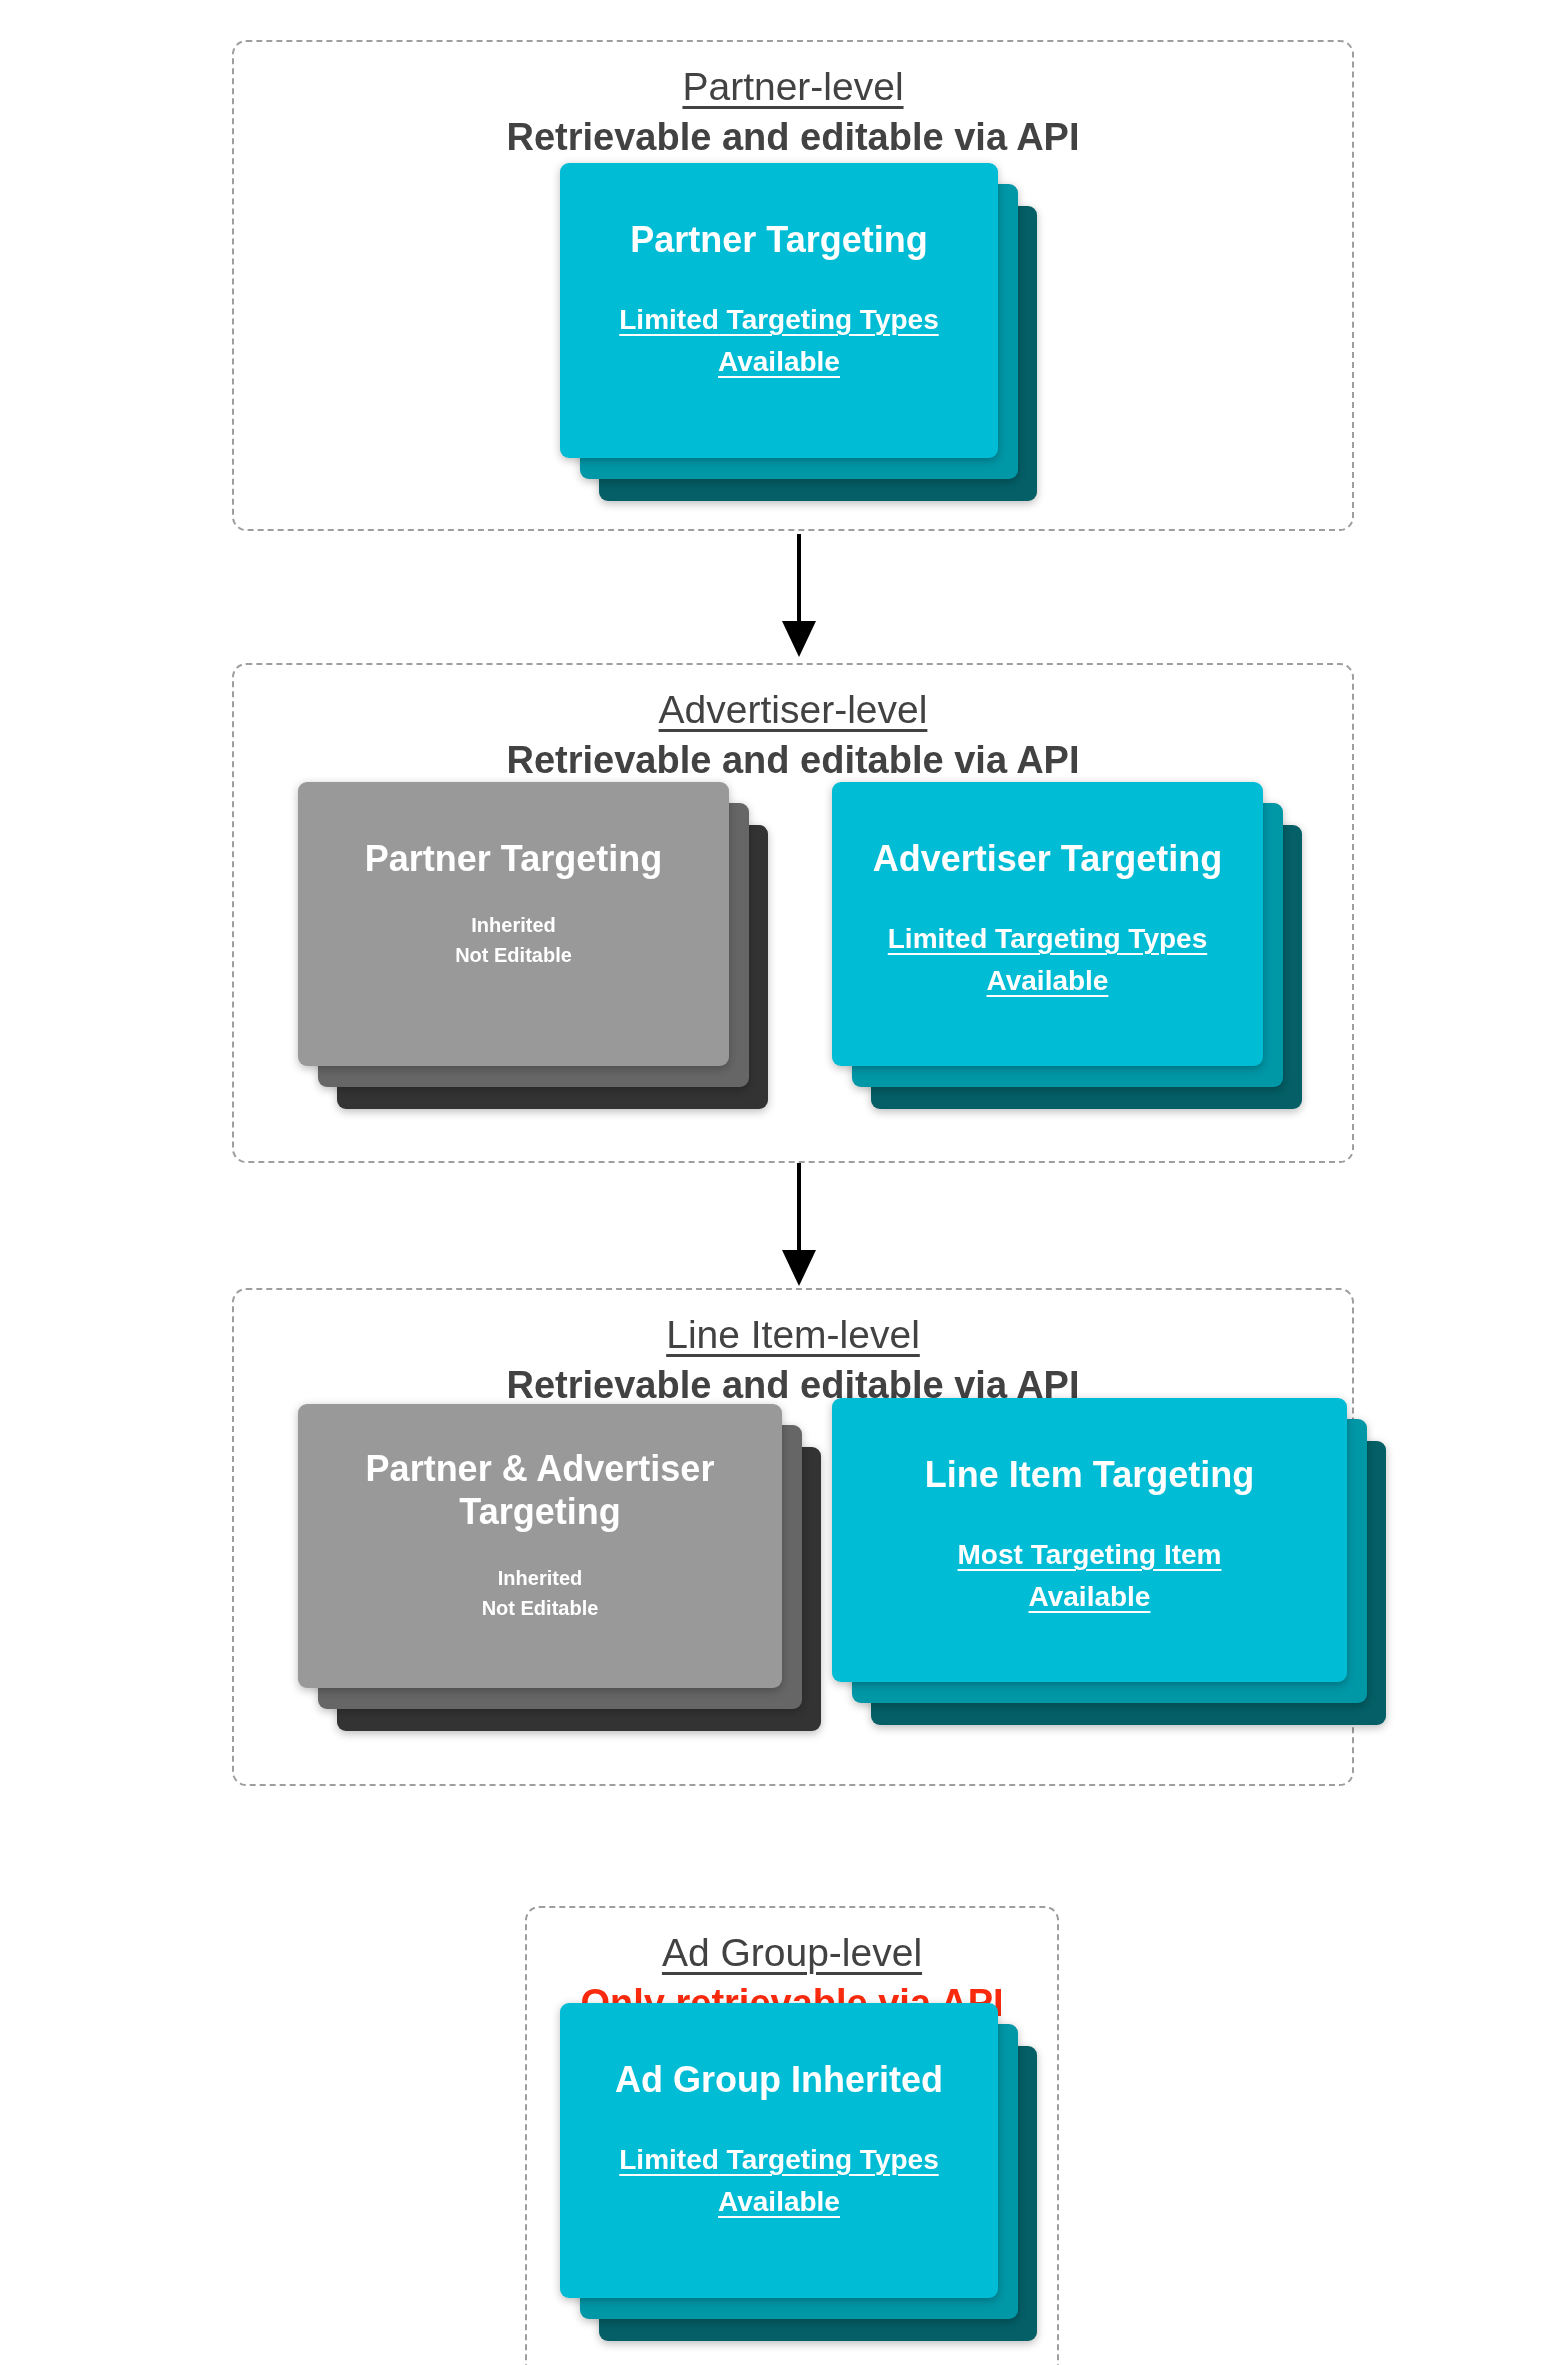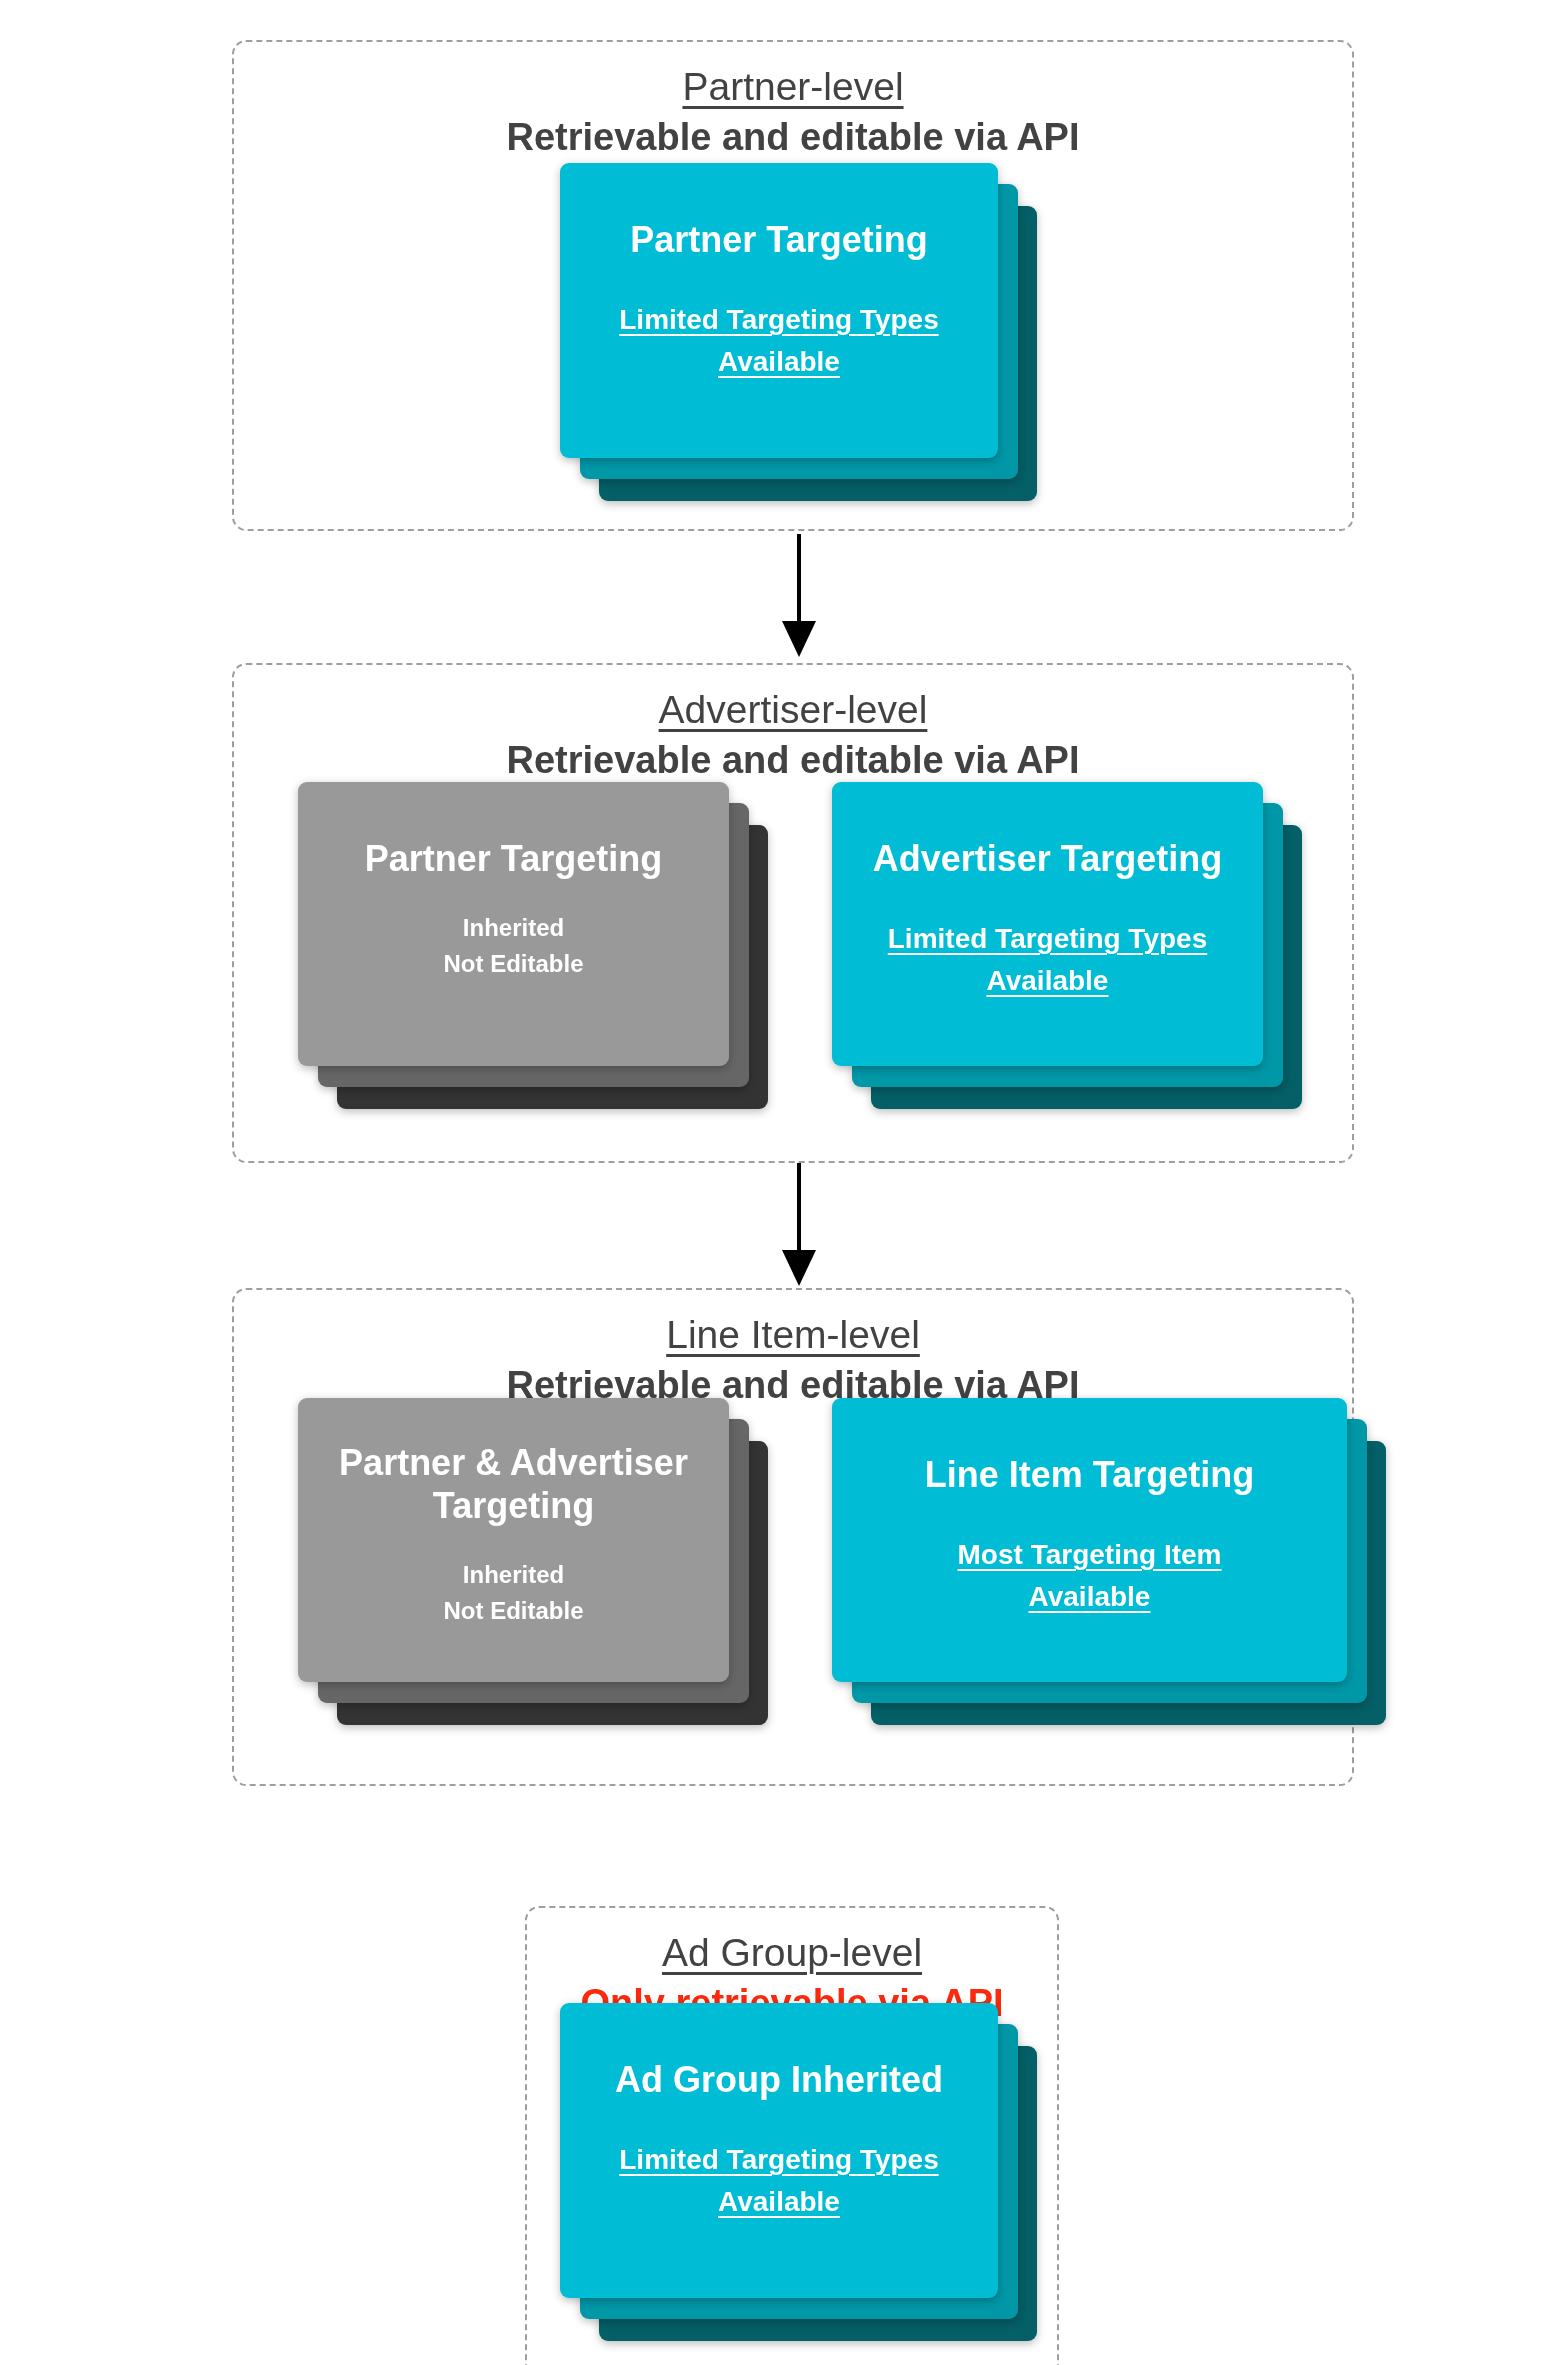--- a/index.html
+++ b/index.html
@@ -66,21 +66,21 @@
     font-size: 28px;
     font-weight: 700;
     line-height: 1.5;
     max-width: 339px;
     text-decoration: underline;
     text-decoration-thickness: 1.8px;
     text-underline-offset: 5.4px;
   }
   .note-lines {
     margin-top: 30px;
-    font-size: 24px;
+    font-size: 20px;
     font-weight: 700;
     line-height: 1.5;
   }
   .note-lines span { display: block; }
 
   .arrow {
     position: absolute;
     width: 34px;
     display: flex;
     flex-direction: column;
@@ -149,21 +149,21 @@
   <div class="arrow" style="left:782px; top:1163px; height:123px;">
     <div class="arrow-line"></div>
     <div class="arrow-head"></div>
   </div>
 
   <div class="section s3" style="left:232px; top:1288px; width:1122px; height:498px;">
     <div class="section-header">
       <span class="level-title">Line Item-level</span>
       <span class="api-access">Retrievable and editable via API</span>
     </div>
-    <div class="stack gray two-line" style="left:64px; top:108px; width:431px; height:284px;">
+    <div class="stack gray two-line" style="left:64px; top:114px; width:484px; height:284px;">
       <div class="layer l3"></div>
       <div class="layer l2"></div>
       <div class="layer l1">
         <div class="card-title">Partner &amp; Advertiser Targeting</div>
         <div class="note-lines">
           <span>Inherited</span>
           <span>Not Editable</span>
         </div>
       </div>
     </div>

